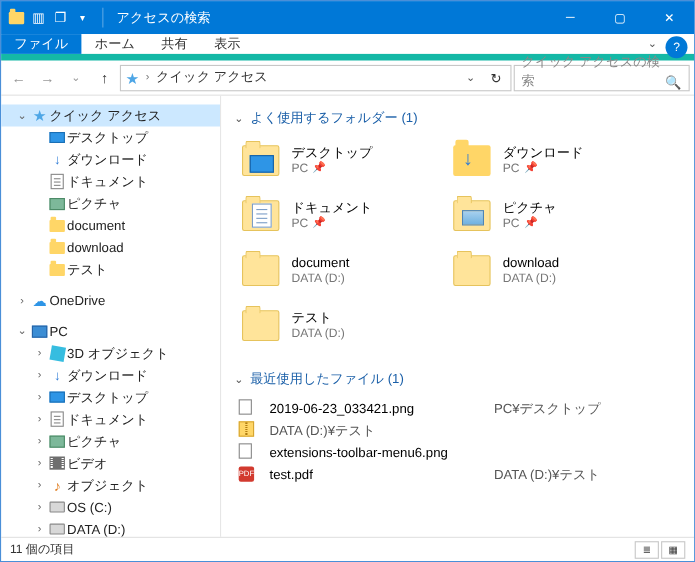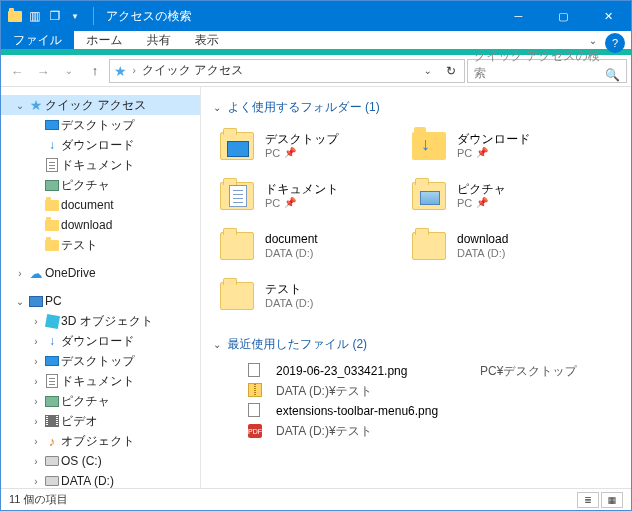--- a/index.html
+++ b/index.html
@@ -36,21 +36,21 @@
 .content { flex: 1; overflow: auto; padding: 8px 10px; font-size: 12px; }
 .section-header { color: #1a5fa8; font-size: 12px; padding: 4px 0 8px 2px; display:flex; align-items:center; gap:6px;}
 .section-header .chev{ font-size:10px; color:#555;}
 .folder-grid { display: grid; grid-template-columns: repeat(2, 180px); gap: 6px 12px; padding-left: 6px; margin-bottom: 14px; }
 .folder-item { display: flex; align-items: center; gap: 8px; height: 44px; }
 .folder-icon { width: 40px; height: 40px; display:flex; align-items:center; justify-content:center; }
 .folder-text { display:flex; flex-direction:column; line-height:1.25; }
 .folder-text .loc { color: #777; font-size: 11px; display:flex; align-items:center; gap:4px;}
 .folder-text .pin{ color:#888; font-size:10px;}
 .recent-list { padding-left: 6px; }
-.recent-row { display: grid; grid-template-columns: 24px 200px 1fr; align-items: center; height: 20px; gap: 4px; margin-left: 31px;}
+.recent-row { display: grid; grid-template-columns: 24px 200px 1fr; align-items: center; height: 20px; gap: 4px;}
 .recent-row .loc { color: #555; }
 .status { height: 22px; border-top: 1px solid #e1e1e1; display:flex; align-items:center; font-size:11px; padding:0 8px; color:#333;}
 .status .viewbtns{ margin-left:auto; display:flex; gap:2px;}
 .status .vb{ width:22px; height:16px; border:1px solid #c7c7c7; display:flex;align-items:center;justify-content:center;font-size:9px;}
 
 .star{ color:#4ea6e6; font-size:14px;}
 .folder-yellow{ width:34px;height:28px;background:#ffd667;border-radius:2px;position:relative;}
 .folder-yellow::before{content:"";position:absolute;top:-5px;left:2px;width:12px;height:6px;background:#ffd667;border-radius:2px 2px 0 0;}
 .folder-open{ width:34px;height:28px;background:#ffe49a;border:1px solid #e6c35c;border-radius:2px;position:relative;}
 .folder-open::before{content:"";position:absolute;top:-5px;left:2px;width:12px;height:6px;background:#ffe49a;border:1px solid #e6c35c;border-bottom:none;border-radius:2px 2px 0 0;}
@@ -359,40 +359,41 @@
             <span>テスト</span>
             <span class="loc">
               <span>DATA (D:)</span>
             </span>
           </div>
         </div>
       </div>
 
     <div class="section-header">
       <span class="chev">⌄</span>
-      <span>最近使用したファイル (2)</span>
+      <span>最近使用したファイル (1)</span>
     </div>
     <div class="recent-list" id="recent-list">
         <div class="recent-row">
           <span><span class="png-icon"></span></span>
           <span>2019-06-23_033421.png</span>
           <span class="loc">PC¥デスクトップ</span>
         </div>
         <div class="recent-row">
           <span><span class="zip-icon"></span></span>
           <span class="loc">DATA (D:)¥テスト</span>
         </div>
         <div class="recent-row">
           <span><span class="png-icon"></span></span>
           <span>extensions-toolbar-menu6.png</span>
         </div>
         <div class="recent-row">
           <span>
             <span class="pdf-badge">PDF</span>
           </span>
+          <span>test.pdf</span>
           <span class="loc">DATA (D:)¥テスト</span>
         </div>
       </div>
   </div>
 </div>
 
 <div class="status">
   <span>11 個の項目</span>
   <div class="viewbtns">
     <div class="vb">≣</div>

